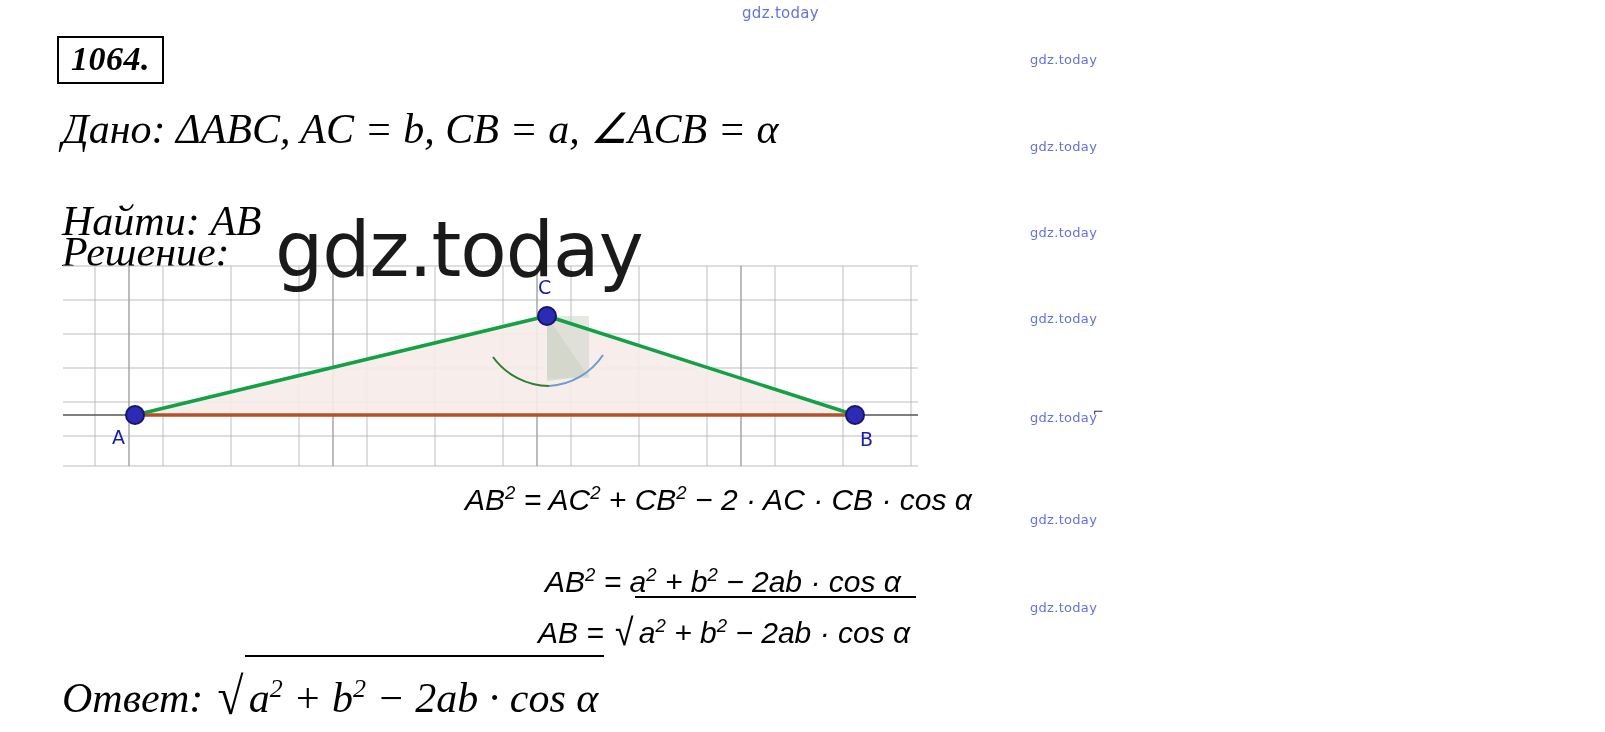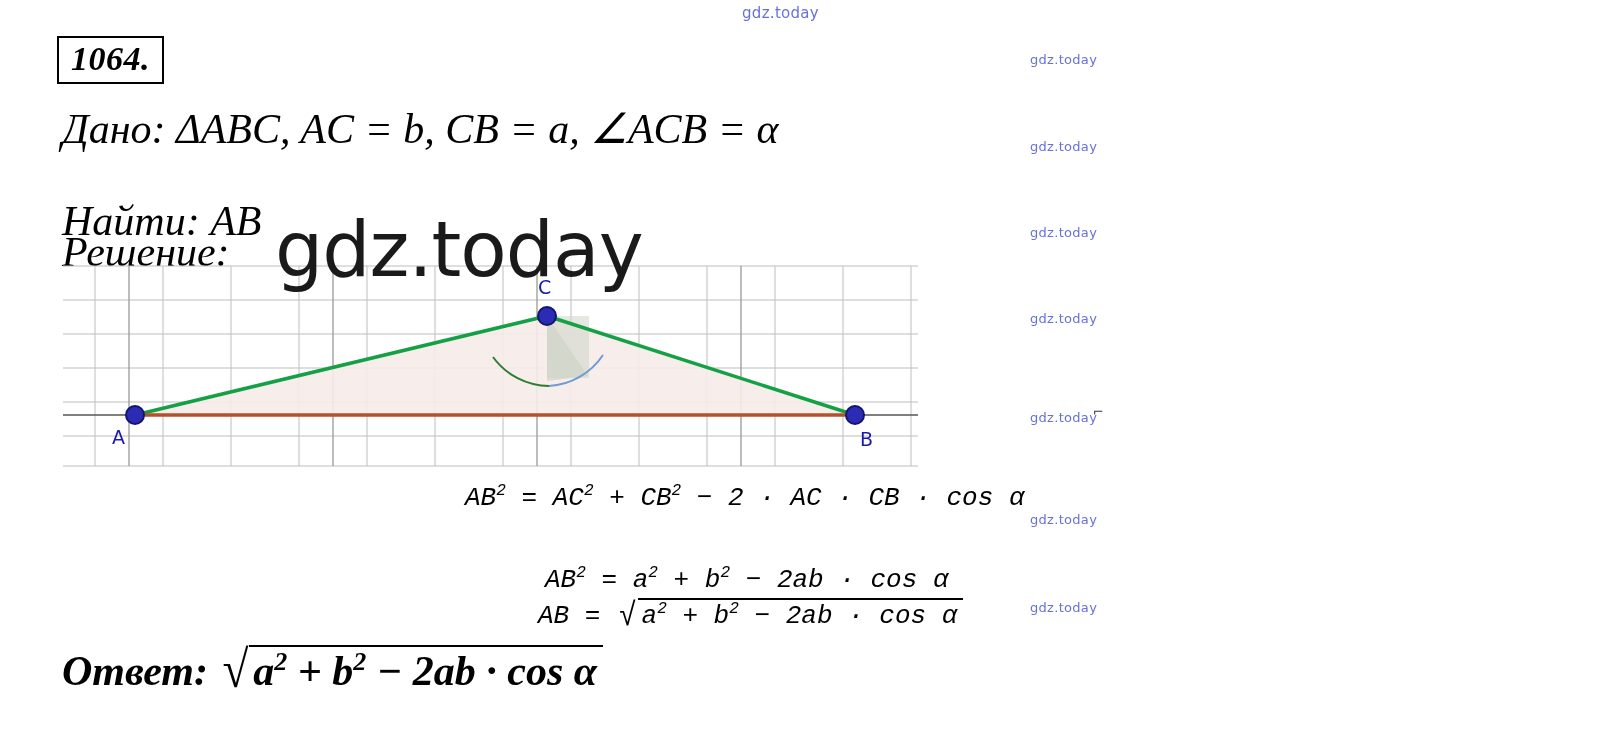--- a/index.html
+++ b/index.html
@@ -66,50 +66,50 @@
     white-space: nowrap;
     font-size: 42px;
     font-style: italic;
     font-family: "Liberation Serif", serif;
   }
   .line .lbl { font-style: italic; }
 
   .given   { left: 62px; top: 104px; }
   .find    { left: 62px; top: 160px; margin-top: 37px; }
   .solve   { left: 62px; top: 228px; }
-  .answer  { left: 62px; top: 637px; font-weight: bold; }
+  .answer  { left: 62px; top: 655px; }
 
   
   .formula {
     position: absolute;
     white-space: nowrap;
-    font-size: 26px;
-    font-style: italic;
-    font-family: Liberation Mono, monospace;
+    font-size: 30px;
+    font-style: italic;
+    font-family: Liberation Sans, sans-serif;
   }
   .f1 { left: 465px; top: 482px; }
   .f2 { left: 545px; top: 564px; }
   .f3 { left: 538px; top: 596px; }
 
   sup.pw {
     font-size: 0.62em;
     vertical-align: super;
     font-style: italic;
   }
 
   
   .sqrt {
     display: inline-block;
     position: relative;
     padding-left: 2px;
   }
   .sqrt > .radicand {
     display: inline-block;
     border-top: 2px solid #000;
-    padding: 0 6px 0 4px;
+    padding: 17px 6px 0 4px;
   }
   .radsign {
     display: inline-block;
     font-size: 1.25em;
     font-style: normal;
     transform: translateY(2px) scaleX(0.9);
   }
 
   
   #figure {

